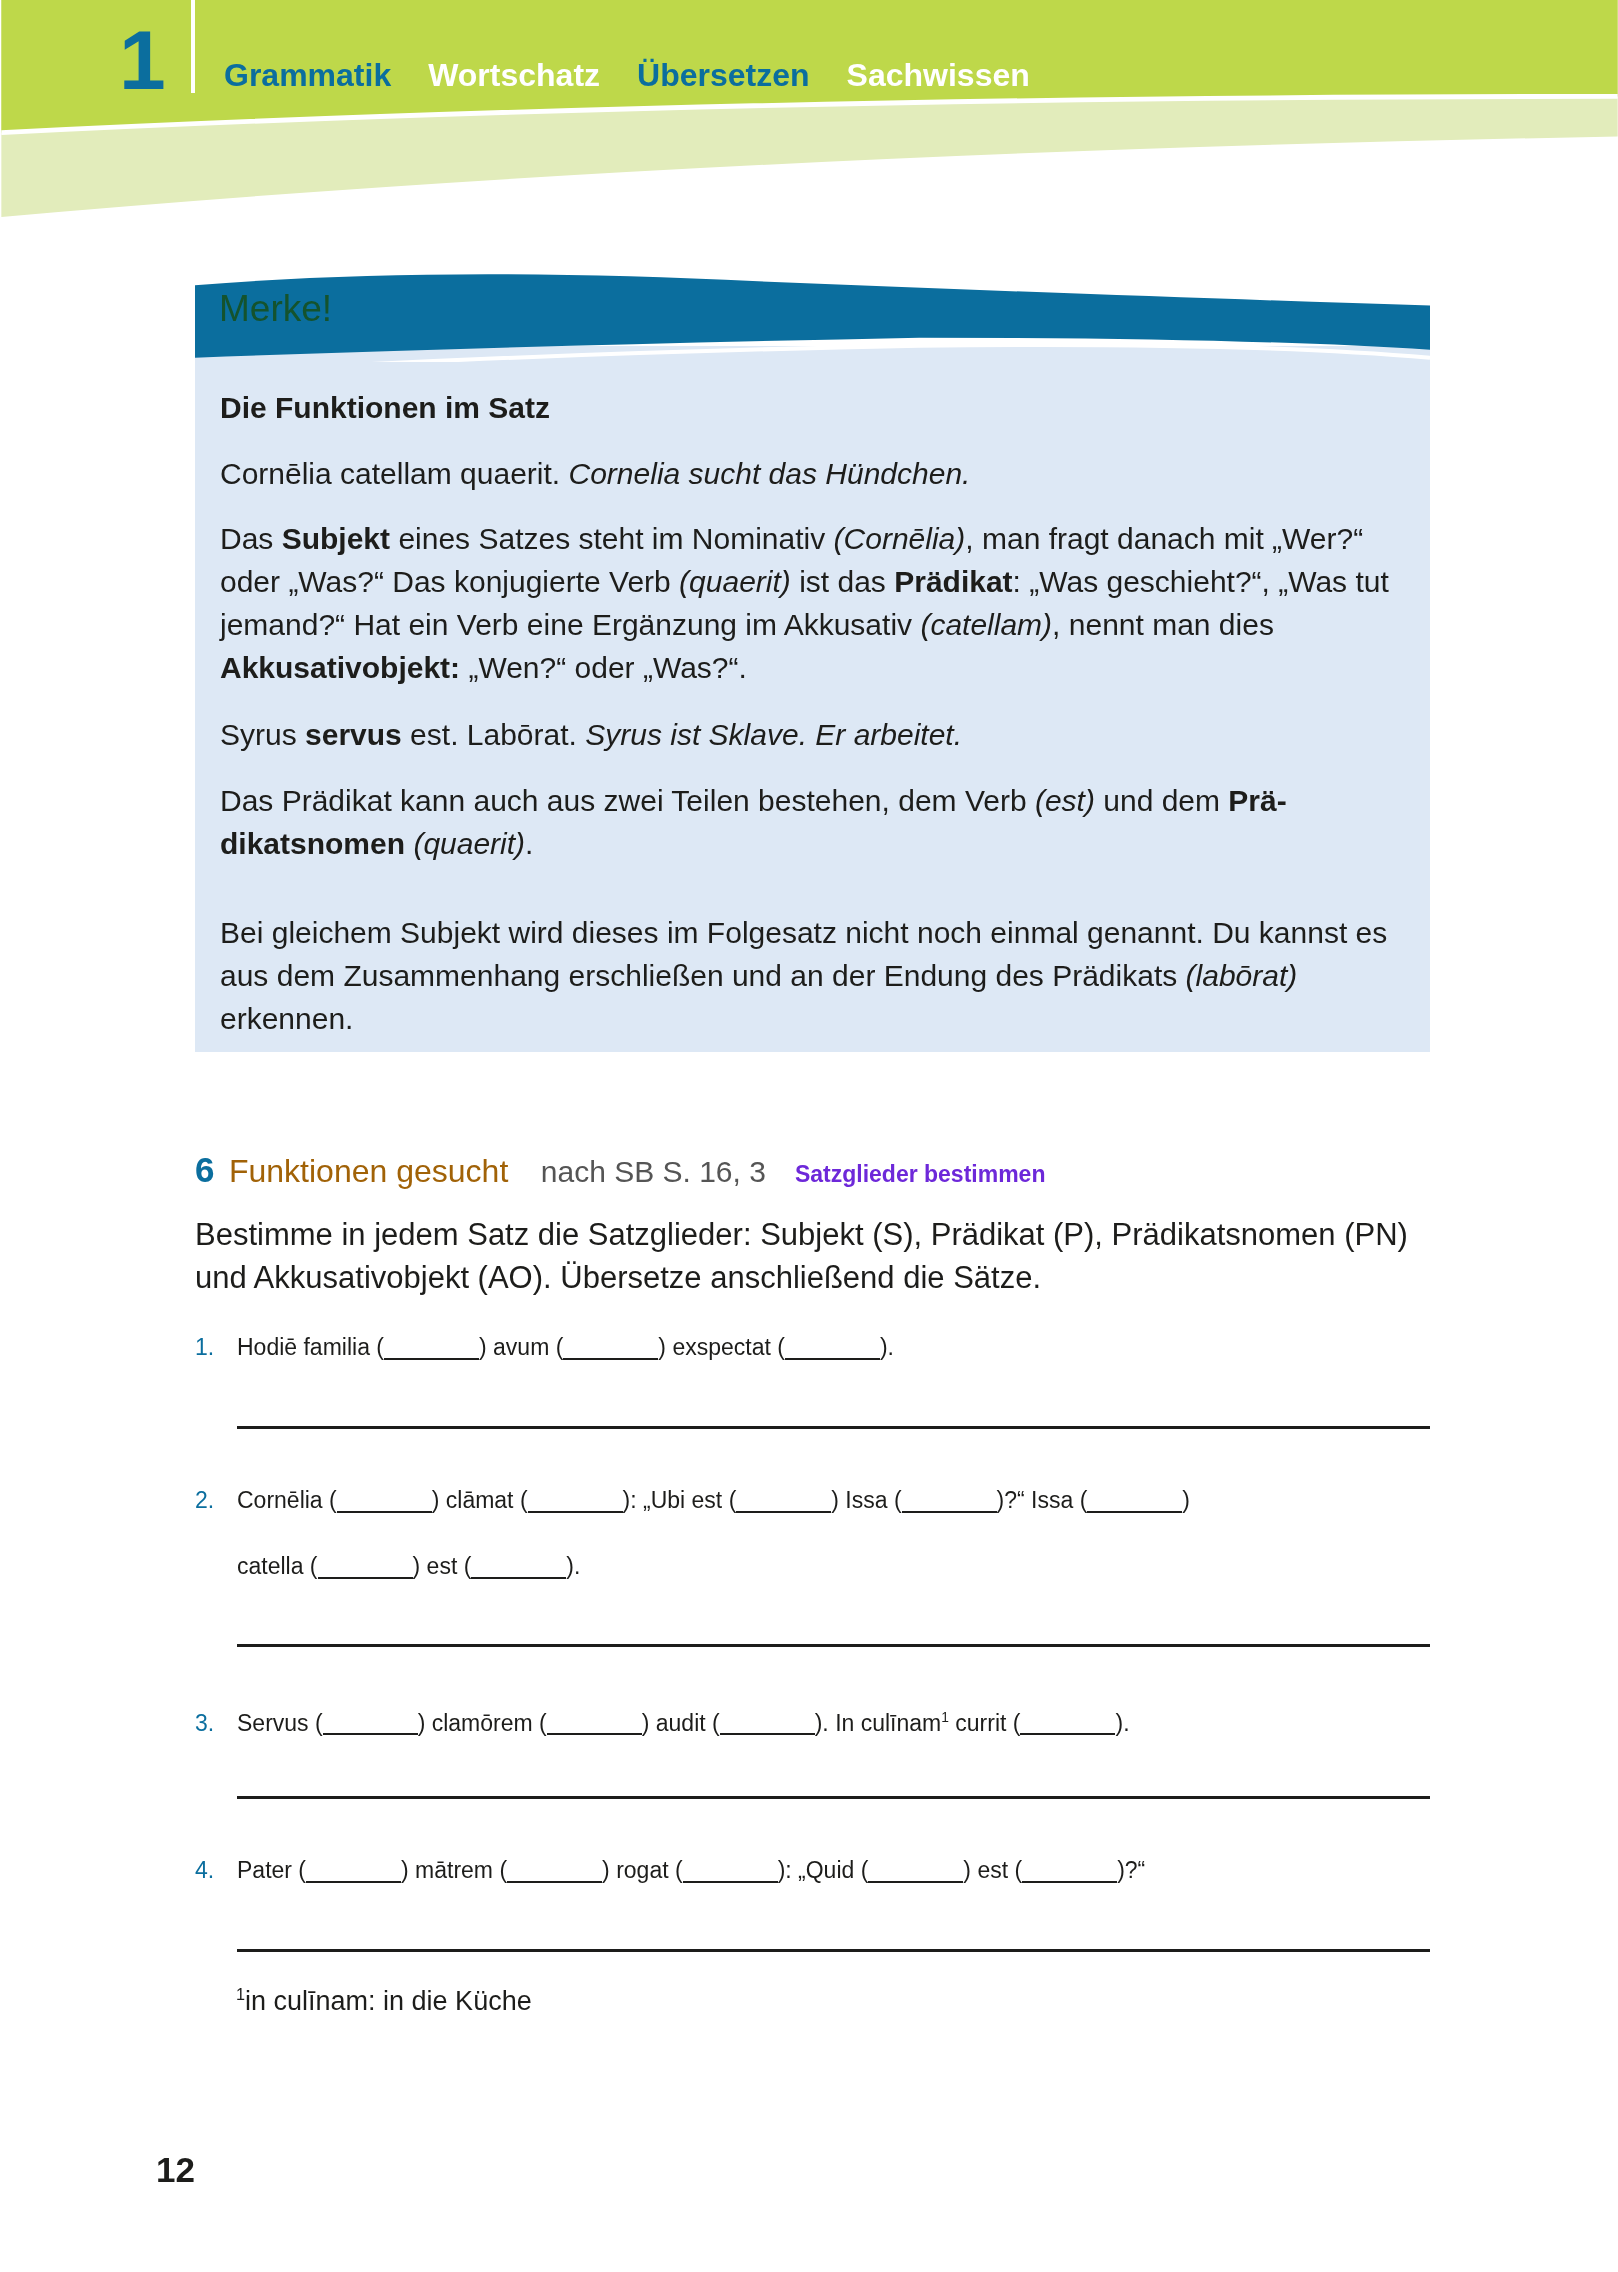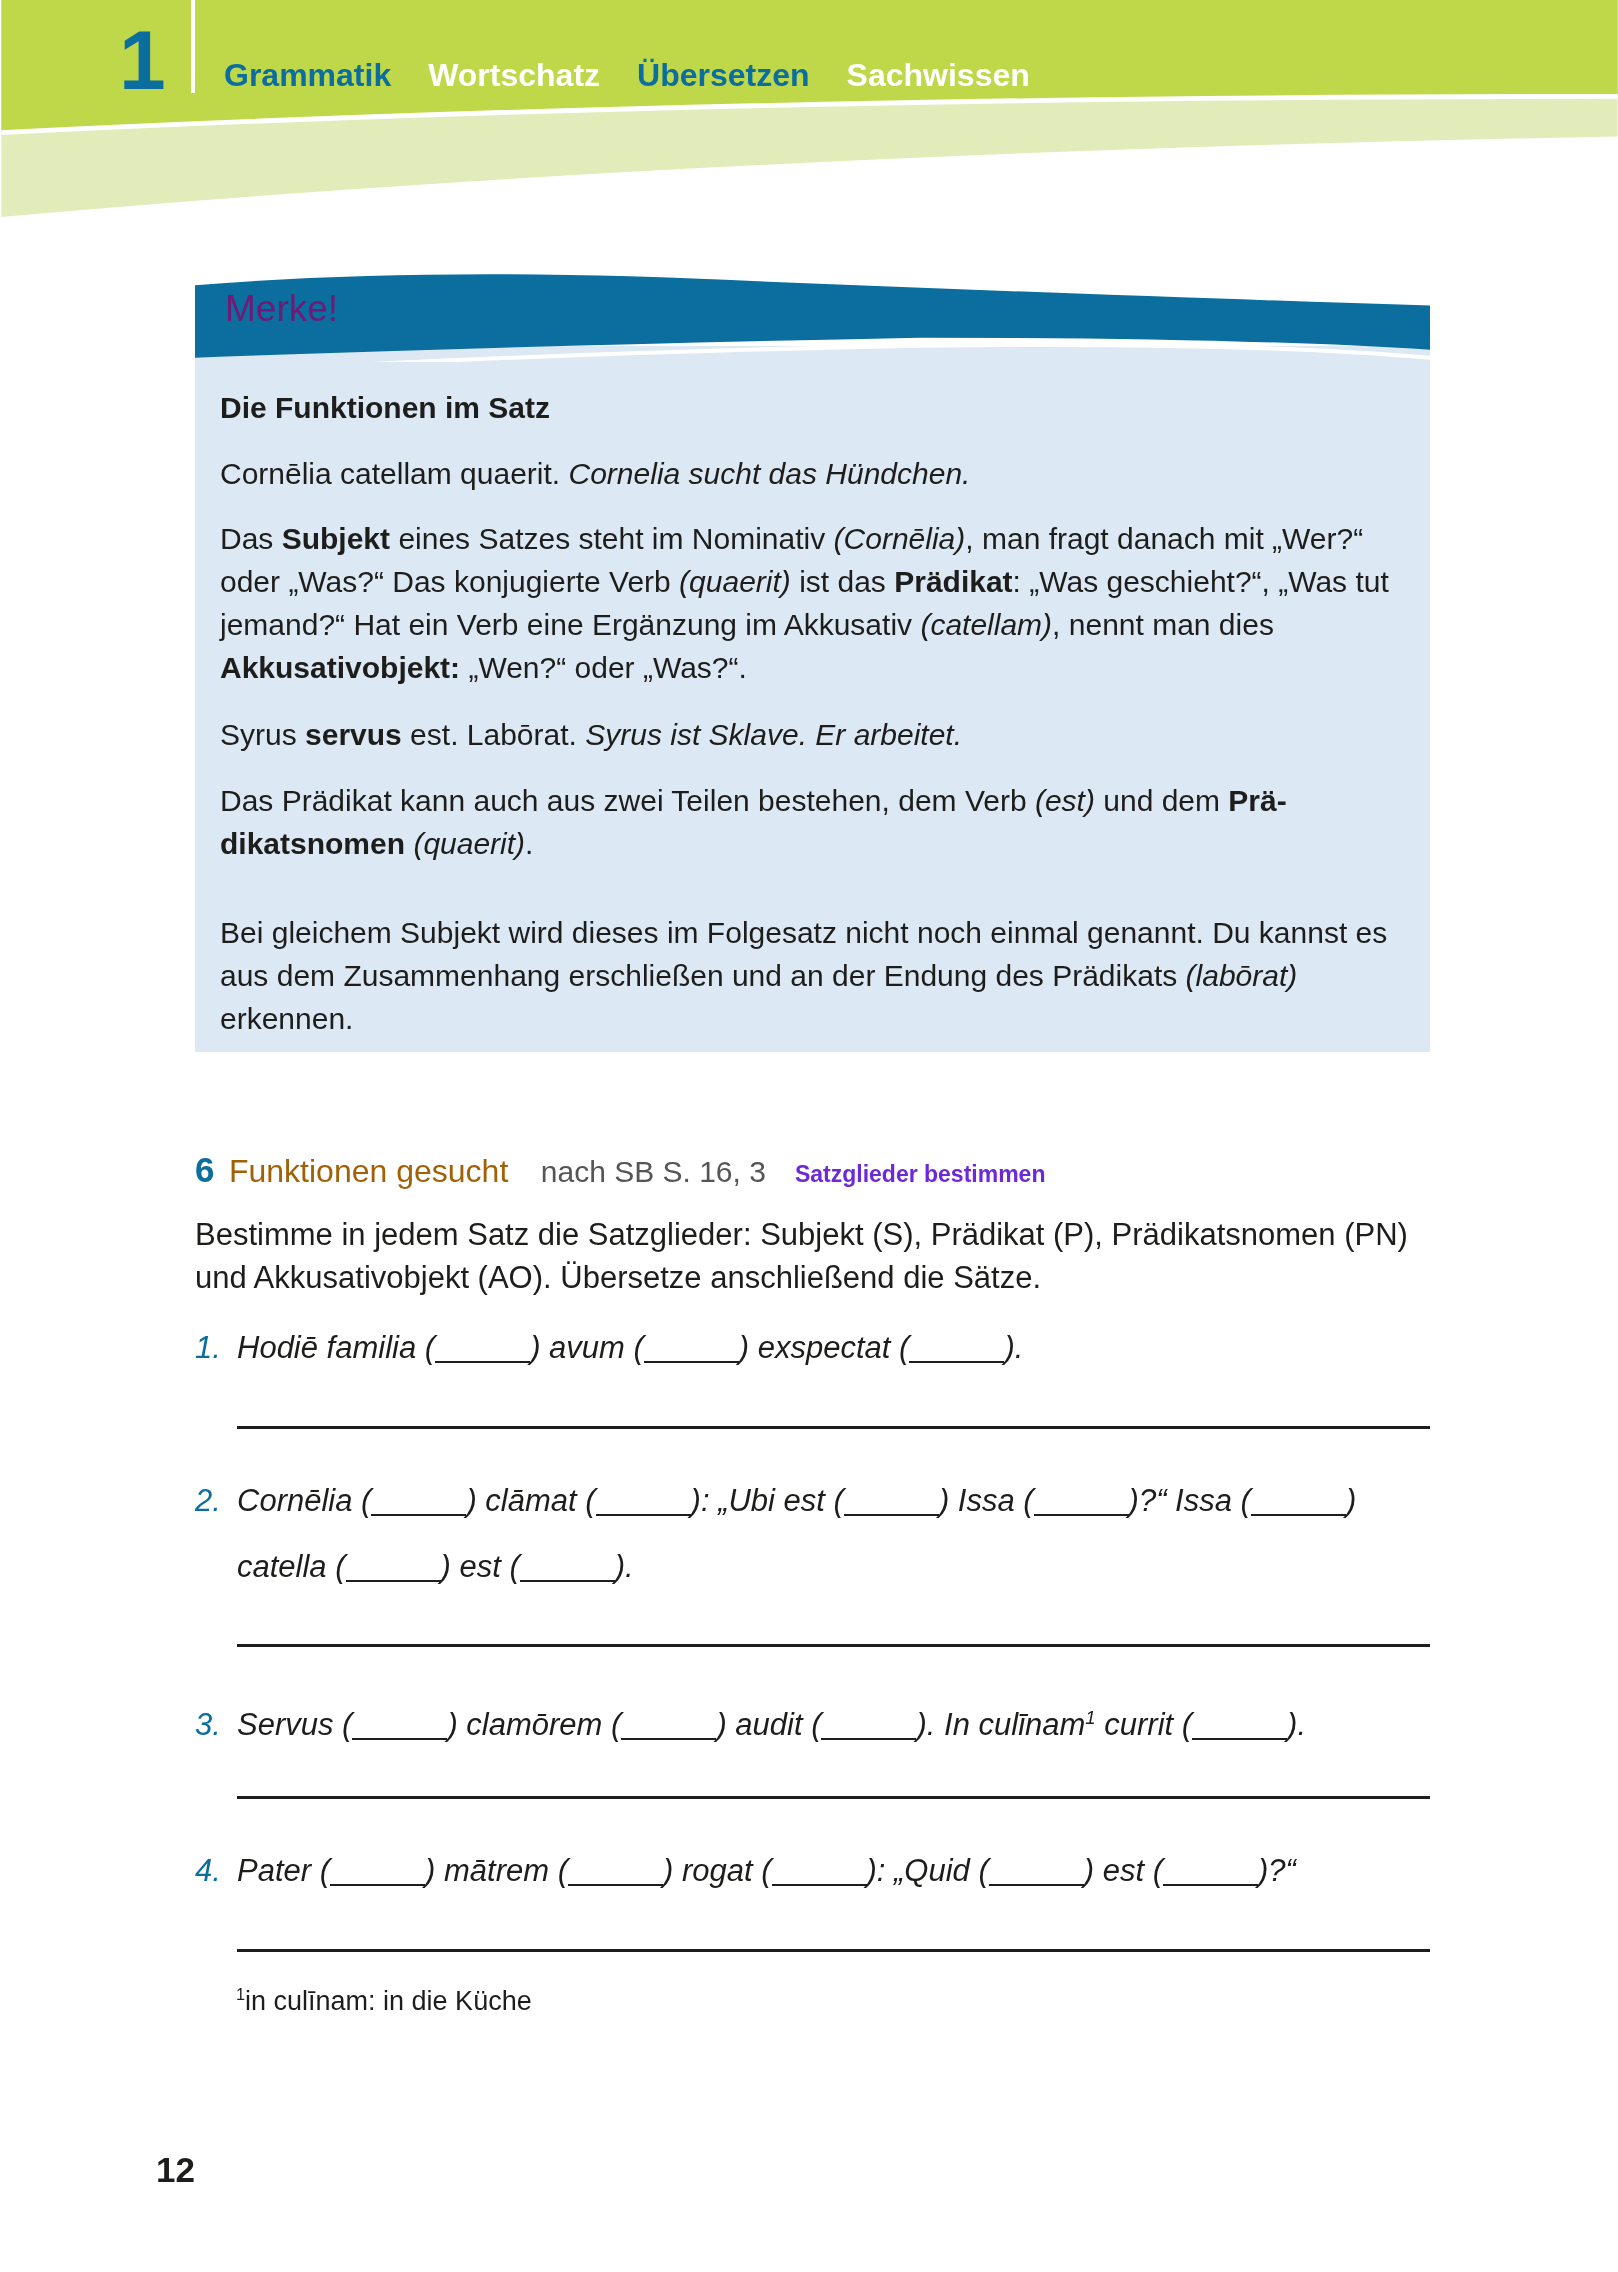--- a/index.html
+++ b/index.html
@@ -5,30 +5,30 @@
   html, body { margin:0; padding:0; }
   body { width:1619px; height:2273px; position:relative; background:#ffffff; overflow:hidden;
          font-family:"Liberation Sans", sans-serif; color:#1d1d1b; }
   #hdr-svg { position:absolute; left:0; top:0; width:1619px; height:241px; }
   .chapter-num { position:absolute; left:119px; top:17.7px; font-size:84px; font-weight:bold; color:#0b6e9e; line-height:1; }
   .chapter-div { position:absolute; left:191px; top:0; width:4px; height:93px; background:#ffffff; }
   .nav { position:absolute; left:224px; top:58px; display:flex; gap:37px; font-size:32px; font-weight:bold; line-height:1.1; }
   .nav .on { color:#0b6e9e; } .nav .off { color:#ffffff; }
   #merke-svg { position:absolute; left:195px; top:265px; width:1235px; height:97px; }
   .merke-body { position:absolute; left:195px; top:346px; width:1235px; height:706px; background:#dde8f5; }
-  .merke-title { position:absolute; left:219px; top:288px; font-size:37px; color:#701a75;margin-left:6px; }
+  .merke-title { position:absolute; left:219px; top:288px; font-size:37px; color:#14532d; }
   .mtext { position:absolute; left:220px; width:1191px; font-size:30px; line-height:43px; }
   .mtext b { font-weight:bold; } .mtext i { font-style:italic; }
   .ex-head { position:absolute; left:195px; top:1150px; display:flex; align-items:baseline; gap:14.5px; white-space:nowrap; }
   .ex-num { font-size:35px; font-weight:bold; color:#0b6e9e; }
   .ex-title { font-size:32px; font-weight:normal; color:#a16207; margin-right:18px; }
   .ex-ref { font-size:30px; color:#555555; margin-right:14.5px; }
   .ex-tag { font-size:23px; font-weight:bold; color:#6d28d9; }
   .instr { position:absolute; left:195px; top:1213px; width:1239px; font-size:31px; line-height:43px; }
-  .item { position:absolute; left:195px; font-size:31px; line-height:43px; white-space:nowrap;font-style:italic; }
+  .item { position:absolute; left:195px; font-size:23px; line-height:43px; white-space:nowrap; }
   .item .n { color:#0b6e9e; display:inline-block; width:42px; }
   .blank { display:inline-block; width:95px; border-bottom:2.4px solid #1d1d1b; height:31px; vertical-align:-4.8px; }
   .ansline { position:absolute; left:237px; width:1193px; height:3.2px; background:#1d1d1b; }
   .foot { position:absolute; left:236px; top:1985px; font-size:27px; }
   .pagenum { position:absolute; left:117px; top:2150px; font-size:35px; font-weight:bold;margin-left:39px; }
   sup { font-size:60%; }
 </style>
 </head>
 <body>
 

